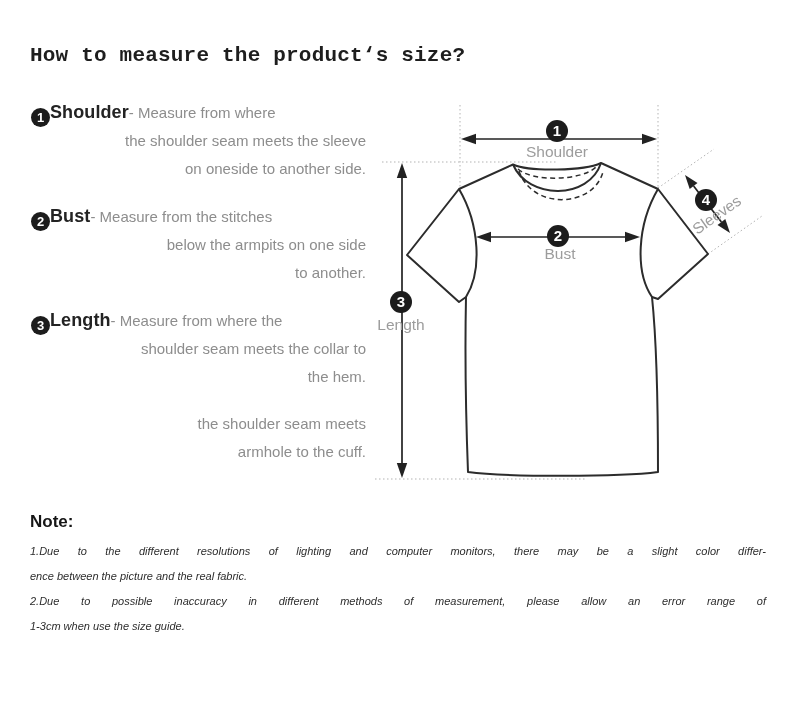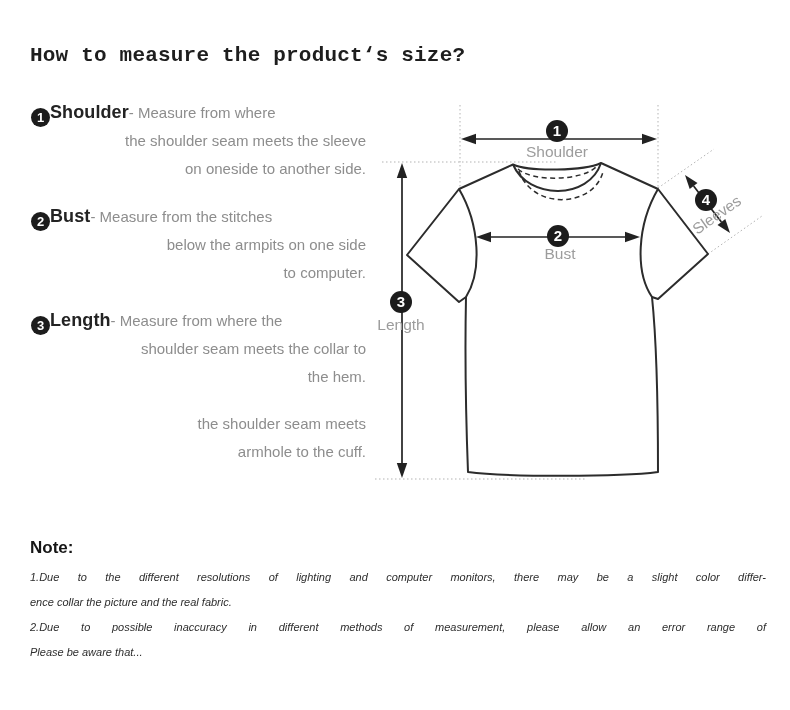--- a/index.html
+++ b/index.html
@@ -63,21 +63,21 @@
     left: 370px;
     top: 100px;
     width: 420px;
     height: 395px;
   }
   .diagram svg { display: block; font-family: "Liberation Sans", sans-serif; }
   
   .note {
     position: absolute;
     left: 30px;
-    top: 536px;
+    top: 510px;
     width: 736px;
   }
   .note-heading {
     font-size: 17px;
     font-weight: 700;
     color: #161616;
     line-height: 24px;
     margin-bottom: 5px;
   }
   .nline {
@@ -103,21 +103,21 @@
 
     <div class="item">
       <div class="line"><span class="badge">1</span><span class="hd">Shoulder</span><span>- Measure from where</span></div>
       <div class="line cont">the shoulder seam meets the sleeve</div>
       <div class="line cont">on oneside to another side.</div>
     </div>
 
     <div class="item">
       <div class="line"><span class="badge">2</span><span class="hd">Bust</span><span>- Measure from the stitches</span></div>
       <div class="line cont">below the armpits on one side</div>
-      <div class="line cont">to computer.</div>
+      <div class="line cont">to another.</div>
     </div>
 
     <div class="item">
       <div class="line"><span class="badge">3</span><span class="hd">Length</span><span>- Measure from where the</span></div>
       <div class="line cont">shoulder seam meets the collar to</div>
       <div class="line cont">the hem.</div>
     </div>
 
     <div class="item">
       <div class="line cont">the shoulder seam meets</div>
@@ -188,18 +188,18 @@
         <text x="190" y="159" text-anchor="middle">Bust</text>
         <text x="31" y="230" text-anchor="middle">Length</text>
         <text x="347" y="120" text-anchor="middle" transform="rotate(-35 347 115)">Sleeves</text>
       </g>
     </svg>
   </div>
 
   <div class="note">
     <div class="note-heading">Note:</div>
     <div class="nline just">1.Due to the different resolutions of lighting and computer monitors, there may be a slight color differ-</div>
-    <div class="nline">ence collar the picture and the real fabric.</div>
+    <div class="nline">ence between the picture and the real fabric.</div>
     <div class="nline just">2.Due to possible inaccuracy in different methods of measurement, please allow an error range of</div>
-    <div class="nline">Please be aware that...</div>
+    <div class="nline">1-3cm when use the size guide.</div>
   </div>
 
 </div>
 
 </body></html>

